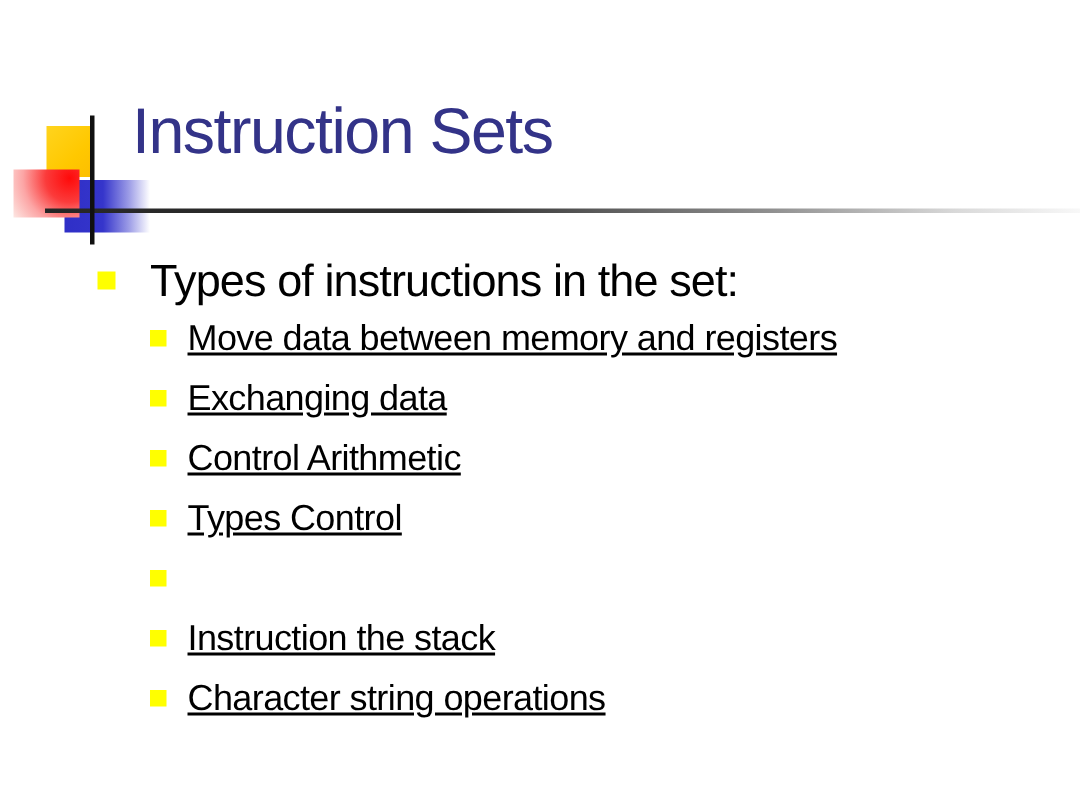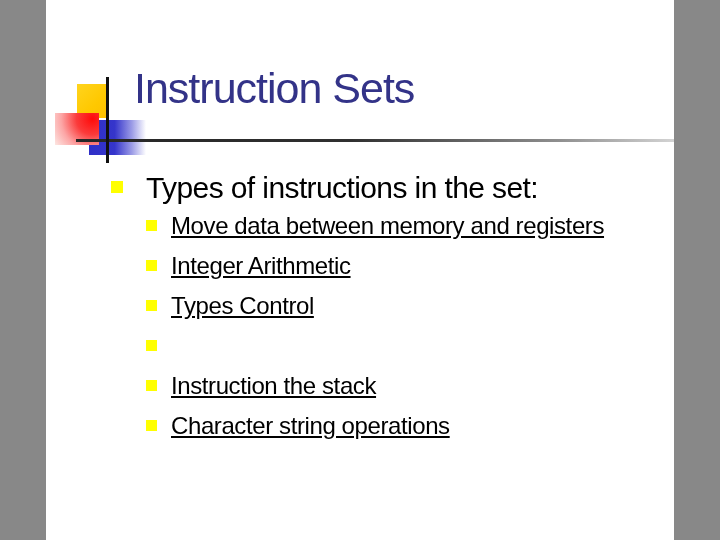--- a/index.html
+++ b/index.html
@@ -1,18 +1,18 @@
 <!DOCTYPE html>
 <html><head>
 <meta charset="utf-8">
 <style>
   html,body { margin:0; padding:0; background:#888; }
   .slide {
     position:relative;
-    width:628px; height:540px;
+    width:720px; height:540px;
     margin:0 auto;
     background:#ffffff;
     overflow:hidden;
     font-family:"Liberation Sans", sans-serif;
   }
   
   .deco-yellow {
     position:absolute; left:31px; top:84px; width:31px; height:34px;
     background:linear-gradient(135deg,#ffd41e 0%,#ffc800 60%,#fcbe00 100%);
     z-index:1;
@@ -105,21 +105,25 @@
     <div class="txt">Types of instructions in the set:</div>
   </div>
 
   <div class="sub-list">
     <div class="sub-item">
       <div class="marker"></div>
       <div class="txt">Move data between memory and registers</div>
     </div>
     <div class="sub-item">
       <div class="marker"></div>
-      <div class="txt">Integer Arithmetic</div>
+      <div class="txt">Exchanging data</div>
+    </div>
+    <div class="sub-item">
+      <div class="marker"></div>
+      <div class="txt">Control Arithmetic</div>
     </div>
     <div class="sub-item">
       <div class="marker"></div>
       <div class="txt">Types Control</div>
     </div>
     <div class="sub-item">
       <div class="marker"></div>
     </div>
     <div class="sub-item">
       <div class="marker"></div>

